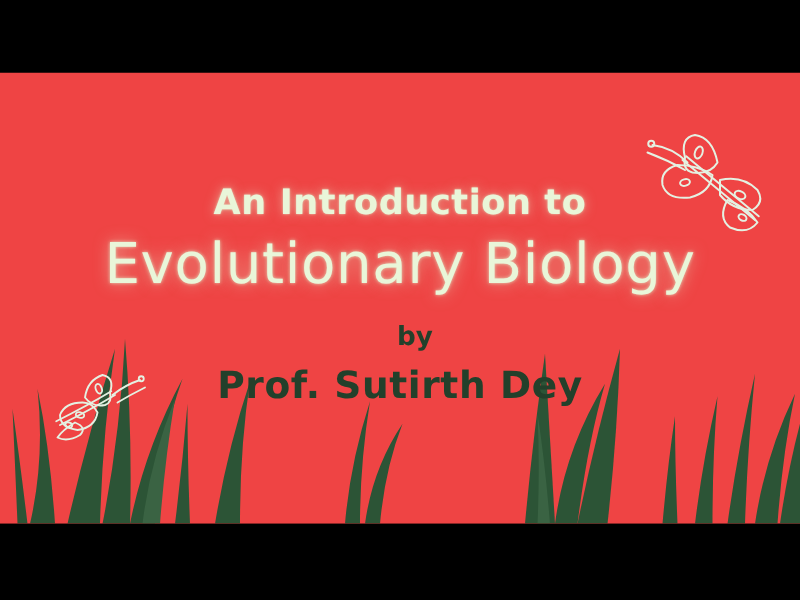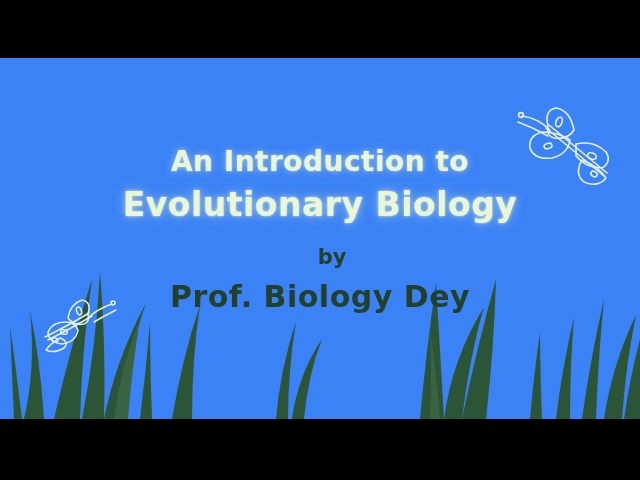--- a/index.html
+++ b/index.html
@@ -33,21 +33,21 @@
   #letterbox-top    { top: 0;    height: 58px; }
   #letterbox-bottom { bottom: 0; height: 61px; }
 
   
   #slide-stage {
     position: absolute;
     left: 0;
     top: 58px;
     width: 640px;
     height: 361px;
-    background: #3b82f6;
+    background: #ef4444;
     overflow: hidden;
   }
 
   
   #grass-layer {
     position: absolute;
     left: 0;
     bottom: 0;
     width: 640px;
     height: 200px;
@@ -93,22 +93,22 @@
     letter-spacing: 0.5px;
     color: #E9F6D9;
     text-shadow: 0 0 9px rgba(226,243,208,0.55), 0 0 2px rgba(226,243,208,0.8);
     line-height: 1.0;
   }
 
   #main-title {
     margin: 0;
     padding-top: 12px;
     font-family: "DejaVu Sans", sans-serif;
-    font-size: 33px;
-    font-weight: 700;
+    font-size: 45px;
+    font-weight: 400;
     letter-spacing: 0.5px;
     color: #E9F6D9;
     text-shadow: 0 0 12px rgba(226,243,208,0.55), 0 0 3px rgba(226,243,208,0.85);
     line-height: 1.0;
     white-space: nowrap;
   }
 
   #byline-text {
     margin: 0;
     padding-top: 26px;
@@ -224,20 +224,20 @@
           <ellipse cx="26" cy="38" rx="3.4" ry="2.2" transform="rotate(12 26 38)"></ellipse>
           <ellipse cx="17" cy="46" rx="2.8" ry="2" transform="rotate(20 17 46)"></ellipse>
         </g>
       </svg>
     </div>
 
     <div id="title-block">
       <p id="eyebrow-text">An Introduction to</p>
       <h1 id="main-title">Evolutionary Biology</h1>
       <p id="byline-text">by</p>
-      <p id="author-name">Prof. Biology Dey</p>
+      <p id="author-name">Prof. Sutirth Dey</p>
     </div>
 
   </div>
 
   <div id="letterbox-bottom" class="letterbox"></div>
 
 </div>
 
 </body></html>

